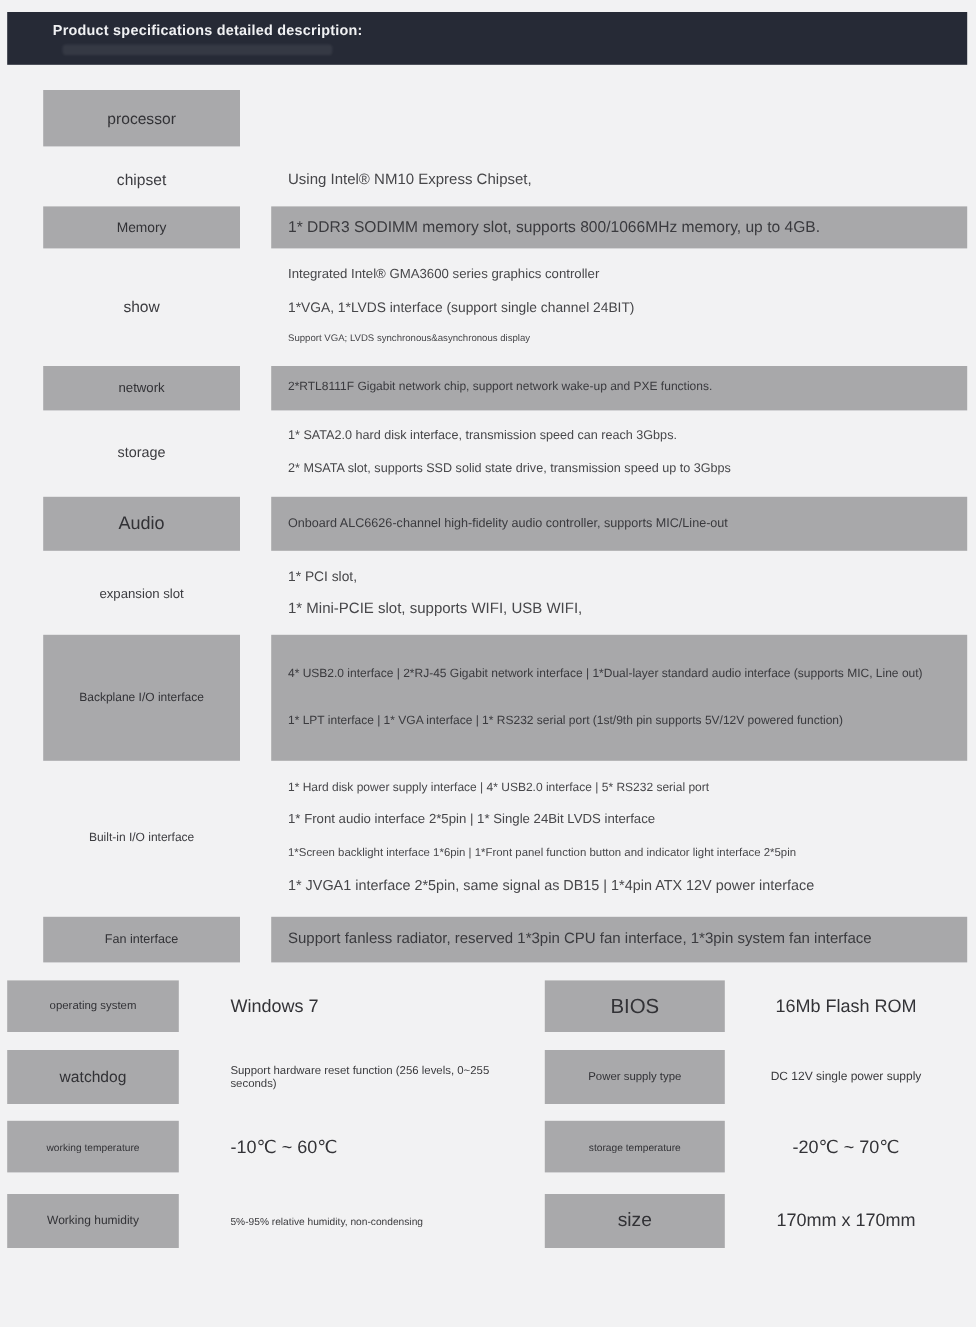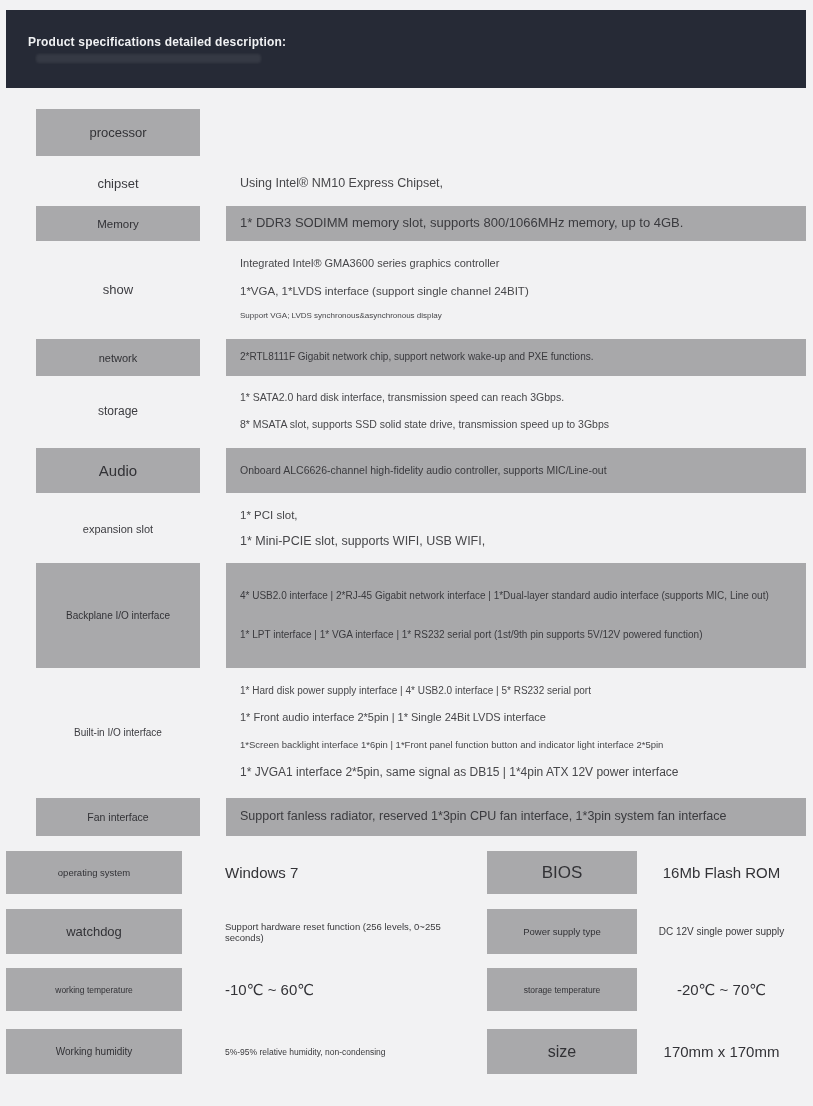--- a/index.html
+++ b/index.html
@@ -7,24 +7,24 @@
     width: 813px; height: 1106px;
     background: #f2f2f3;
     font-family: "Liberation Sans", "DejaVu Sans", sans-serif;
     overflow: hidden;
     color: #47474a;
   }
   .page { padding: 5px 7px 0 6px; }
 
   
   .header {
-    height: 78px; margin-top: 5px; margin-bottom: 21px;
+    height: 44px; margin-top: 5px; margin-bottom: 21px;
     background: #262a36;
     display: flex; flex-direction: column; justify-content: center;
-    padding-left: 22px;
+    padding-left: 38px;
   }
   .header-title {
     color: #f0f1f3; font-size: 12px; font-weight: 600; letter-spacing: .2px;
   }
   .header-smudge {
     margin-top: 5px; margin-left: 8px;
     width: 225px; height: 9px; border-radius: 3px;
     background: rgba(255,255,255,0.07);
     filter: blur(1px);
   }
@@ -61,21 +61,21 @@
   .fs95 { font-size: 9.5px; } .fs10 { font-size: 10px; }
   .fs105 { font-size: 10.5px; } .fs11 { font-size: 11px; }
   .fs115 { font-size: 11.5px; } .fs12 { font-size: 12px; }
   .fs125 { font-size: 12.5px; } .fs13 { font-size: 13px; }
   .fs15 { font-size: 15px; } .fs16 { font-size: 16px; }
   .fs17 { font-size: 17px; }
 
   
   .qrow { display: flex; }
   .q-lbl1 {
-    width: 176px; flex: none; background: #a9a9ab; color: #323236;
+    width: 143px; flex: none; background: #a9a9ab; color: #323236;
     display: flex; align-items: center; justify-content: center; text-align: center;
   }
   .q-val1 {
     width: 279px; flex: none;
     display: flex; align-items: center; padding-left: 17px; padding-right: 6px;
     color: #3a3a3d;
   }
   .q-lbl2 {
     width: 150px; flex: none; background: #a9a9ab; color: #323236;
     display: flex; align-items: center; justify-content: center; text-align: center;
@@ -134,21 +134,21 @@
     <div class="val gray">
       <div class="line fs10">2*RTL8111F Gigabit network chip, support network wake-up and PXE functions.</div>
     </div>
   </div>
 
   <div class="row h66 mb4">
     <div class="lbl fs12">storage</div>
     <div class="gap"></div>
     <div class="val">
       <div class="line fs105">1* SATA2.0 hard disk interface, transmission speed can reach 3Gbps.</div>
-      <div class="line fs105">8* MSATA slot, supports SSD solid state drive, transmission speed up to 3Gbps</div>
+      <div class="line fs105">2* MSATA slot, supports SSD solid state drive, transmission speed up to 3Gbps</div>
     </div>
   </div>
 
   <div class="row h45 mb3">
     <div class="lbl gray fs15">Audio</div>
     <div class="gap"></div>
     <div class="val gray">
       <div class="line fs105">Onboard ALC6626-channel high-fidelity audio controller, supports MIC/Line-out</div>
     </div>
   </div>

